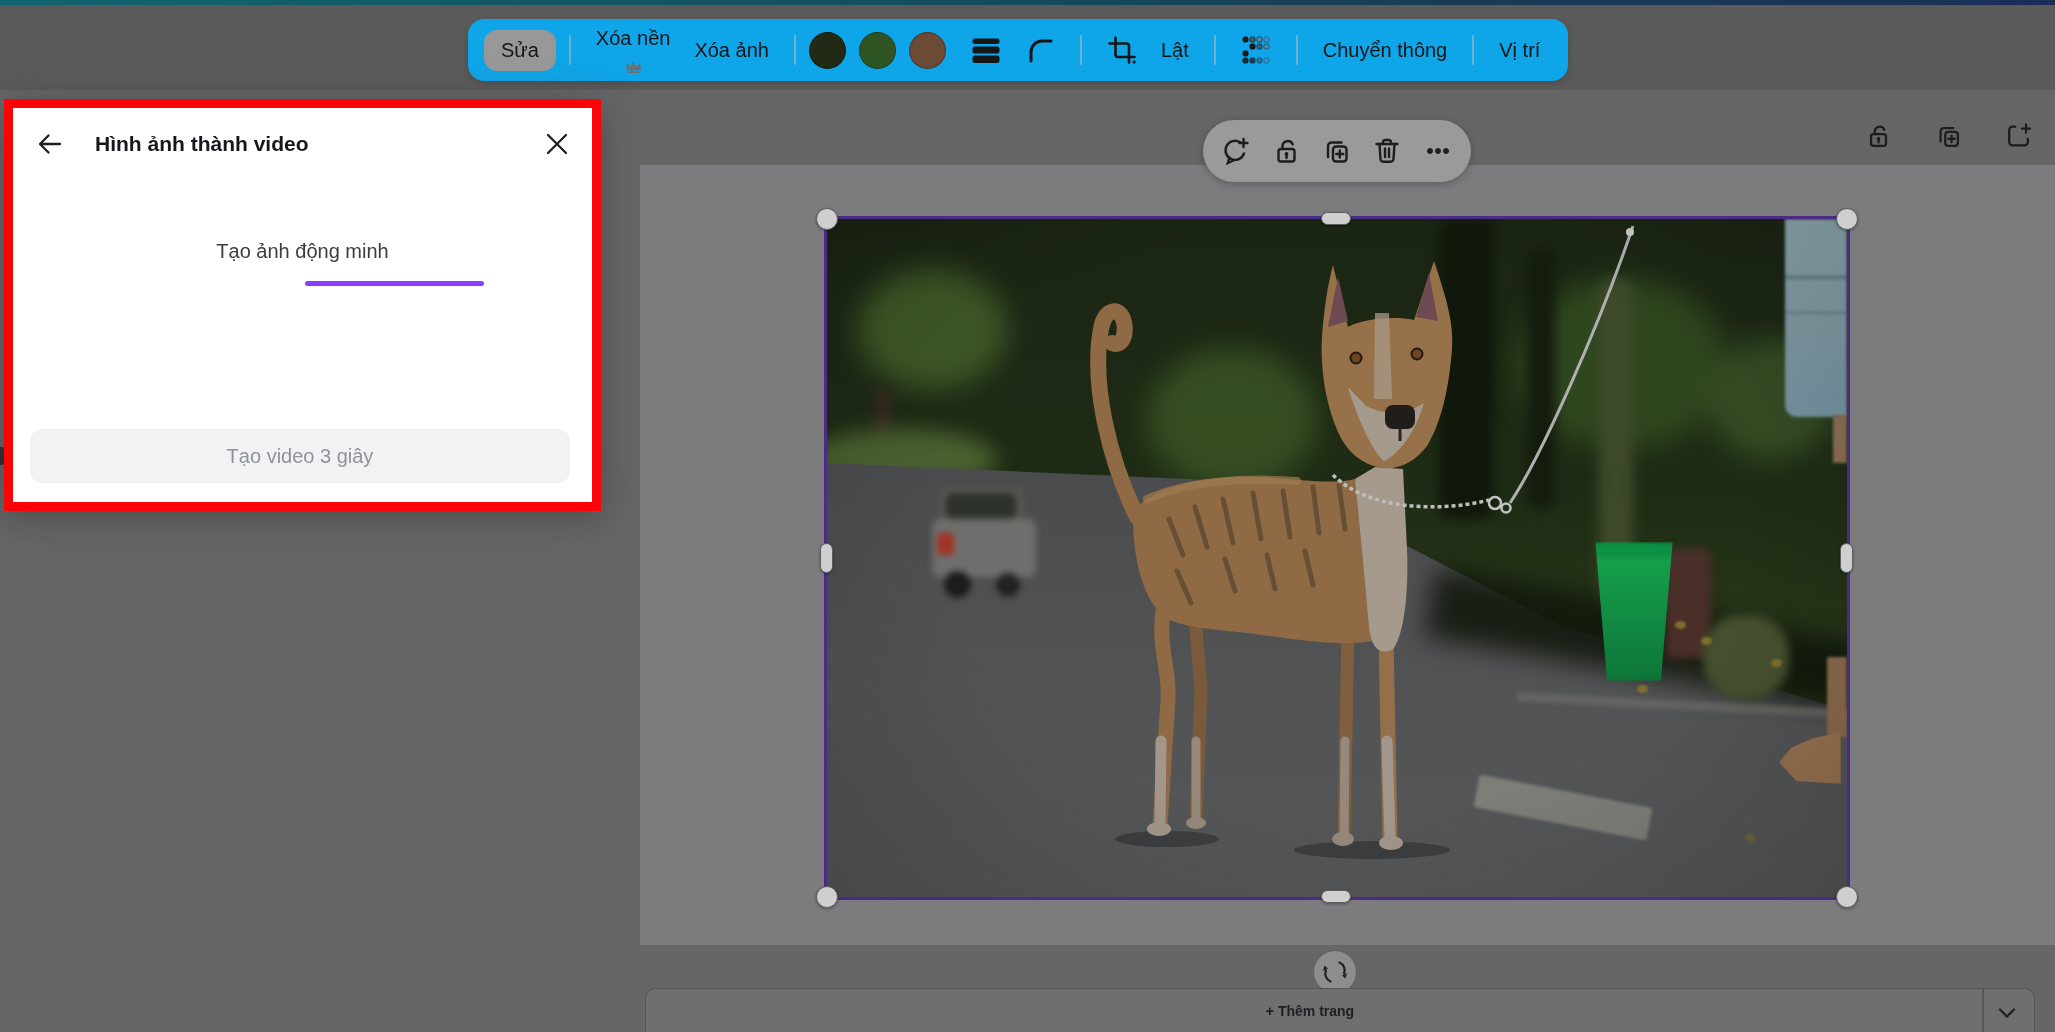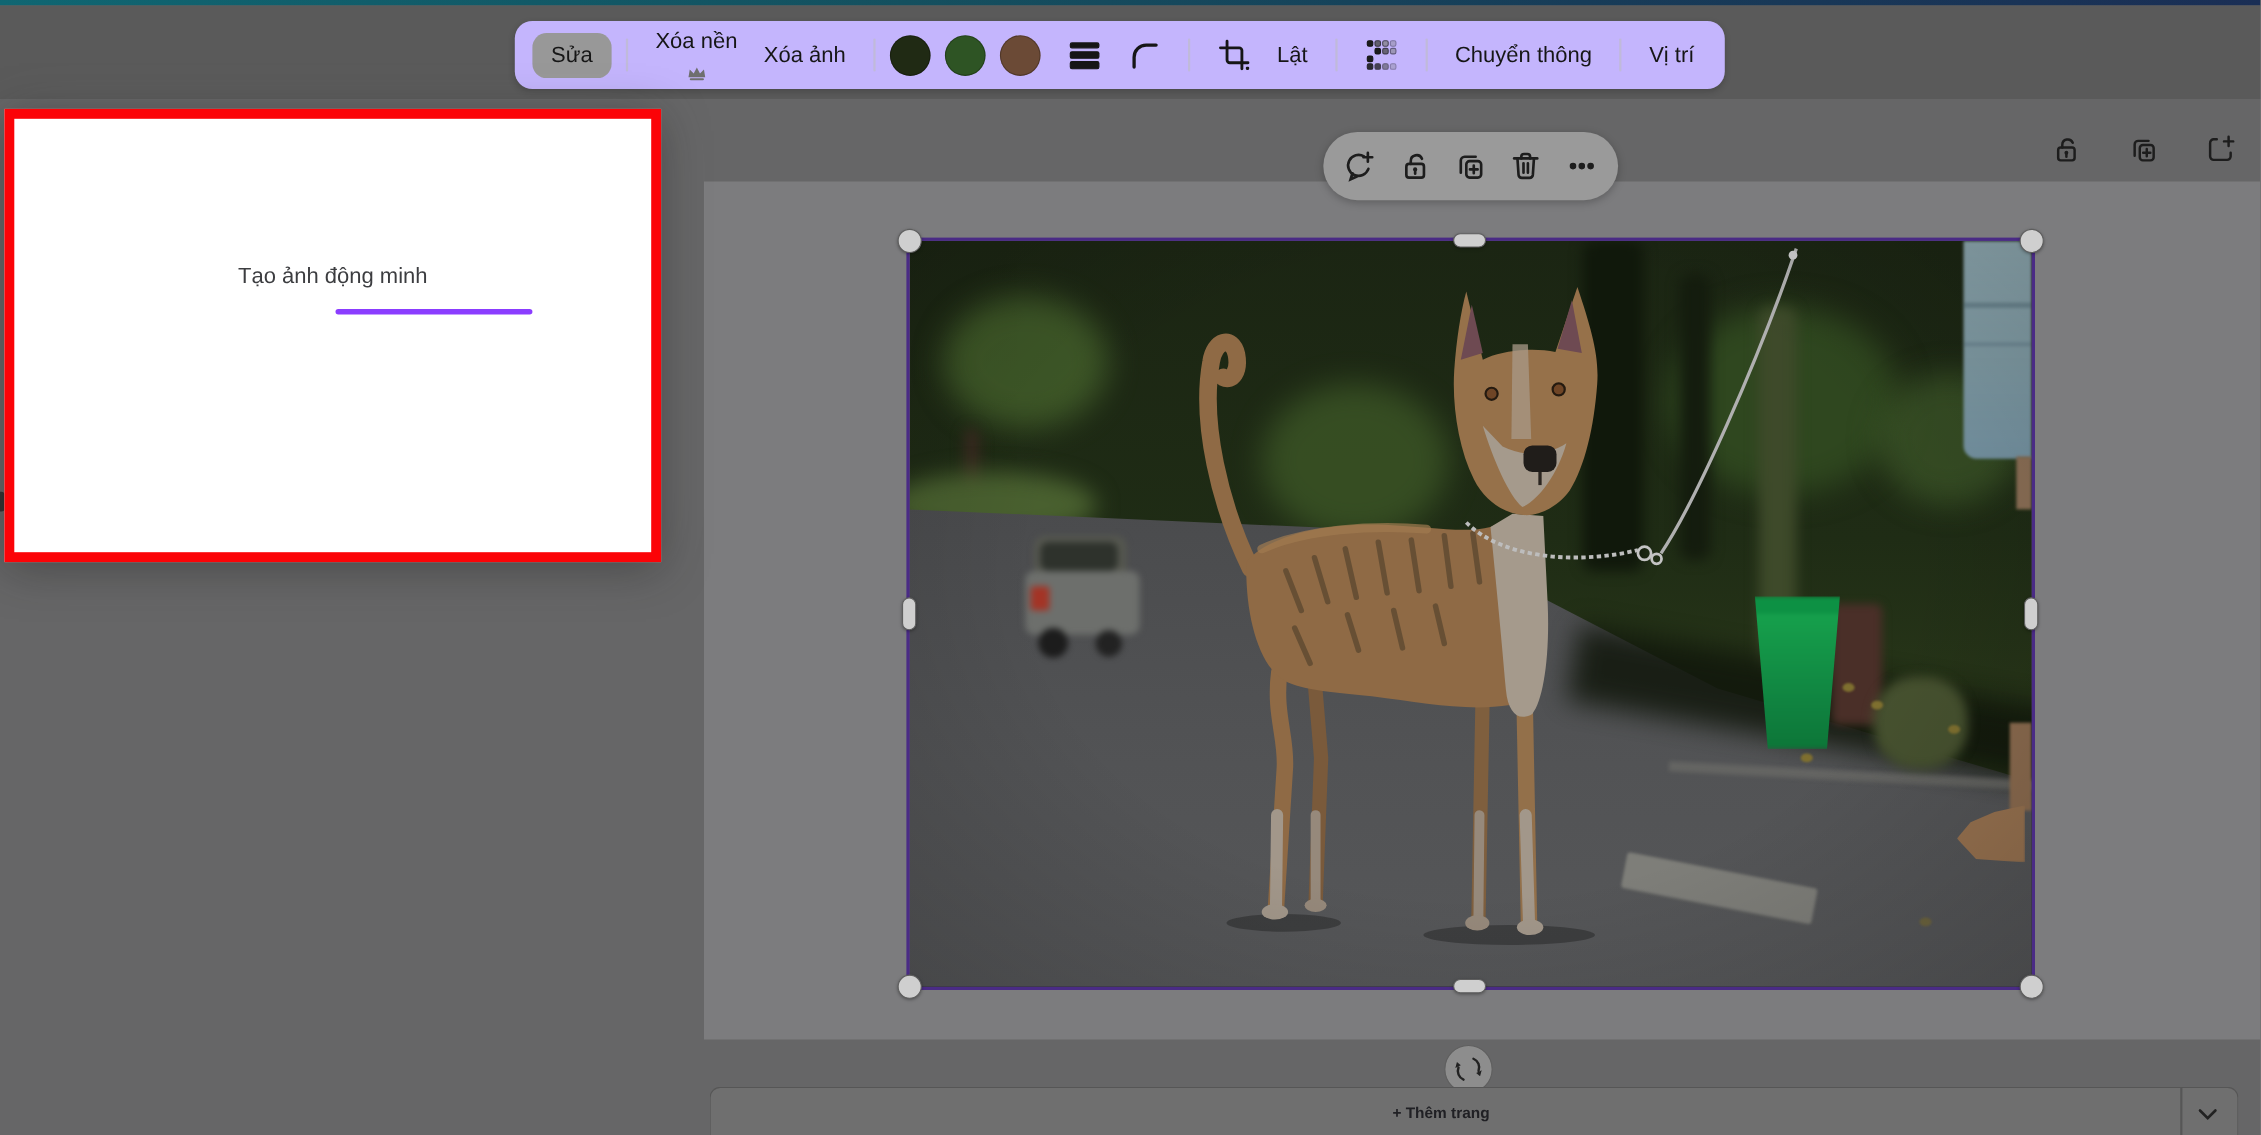--- a/index.html
+++ b/index.html
@@ -7,21 +7,21 @@
     width:2055px;height:1032px;position:relative;overflow:hidden;
     background:#666667;font-family:"Liberation Sans","DejaVu Sans",sans-serif;
     -webkit-font-smoothing:antialiased;
   }
   .abs{position:absolute;}
   
   .top-strip{left:0;top:0;width:2055px;height:5px;
     background:linear-gradient(90deg,#0f6672 0%,#14505f 40%,#173c58 70%,#1a2e55 100%);}
   .header-band{left:0;top:5px;width:2055px;height:85px;background:#5a5a5a;}
   
-  .toolbar{left:468px;top:19px;height:62px;background:#c4b5fd;border-radius:16px;
+  .toolbar{left:468px;top:19px;height:62px;background:#0ea5e9;border-radius:16px;
     display:flex;align-items:center;padding:0 16px;box-sizing:border-box;
     color:#161616;font-size:20px;font-weight:500;box-shadow:0 2px 6px rgba(0,0,0,.18);}
   .tb-chip{background:#989898;border-radius:13px;padding:9px 17px;}
   .tb-div{width:2px;height:30px;background:#bdbdbd;opacity:.55;margin:0 13px;border-radius:1px;}
   .tb-label{margin:0 12px;white-space:nowrap;display:flex;align-items:center;gap:8px;flex-direction:column;}
   .dot{width:37px;height:37px;border-radius:50%;margin-right:13px;box-shadow:inset 0 0 0 1px rgba(0,0,0,.25);}
   .tb-icon{margin:0 12px;display:flex;align-items:center;}
   .tb-icon svg{stroke:#161616;}
   
   .page{left:640px;top:165px;width:1415px;height:780px;background:#7c7c7e;}
@@ -356,18 +356,33 @@
     <svg width="20" height="20" viewBox="0 0 20 14" fill="none" stroke="#222" stroke-width="2.4" stroke-linecap="round">
         <path d="M3,3.5 l7,7 7,-7"></path>
       </svg>
   </div>
 </div>
 
 <div class="abs notch"></div>
 
 <div class="abs red-box">
   <div class="panel">
+    <div class="p-header">
+      <div class="back-btn">
+        <svg width="28" height="28" viewBox="0 0 28 28" fill="none" stroke="#1f1f1f" stroke-width="2.3" stroke-linecap="round" stroke-linejoin="round">
+            <path d="M24,14 H5"></path>
+            <path d="M12.5,5.5 L4,14 l8.5,8.5"></path>
+          </svg>
+      </div>
+      <div class="p-title">Hình ảnh thành video</div>
+      <div class="close-btn">
+        <svg width="26" height="26" viewBox="0 0 26 26" fill="none" stroke="#1f1f1f" stroke-width="2.3" stroke-linecap="round">
+            <path d="M4,4 L22,22 M22,4 L4,22"></path>
+          </svg>
+      </div>
+    </div>
     <div class="tabs">
       <div class="tab">Tạo ảnh động minh</div>
     </div>
     <div class="tab-underline" style="background: rgb(139, 61, 255);"></div>
+    <button class="gen-btn">Tạo video 3 giây</button>
   </div>
 </div>
 
 </body></html>

